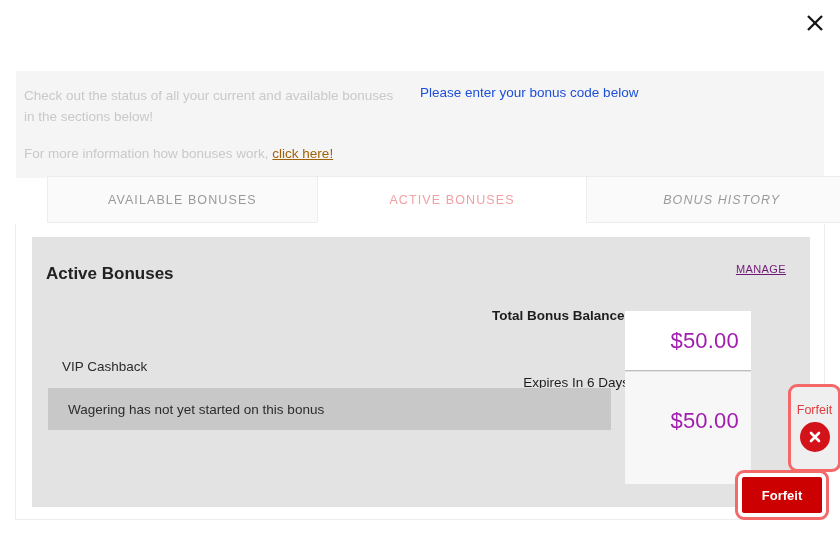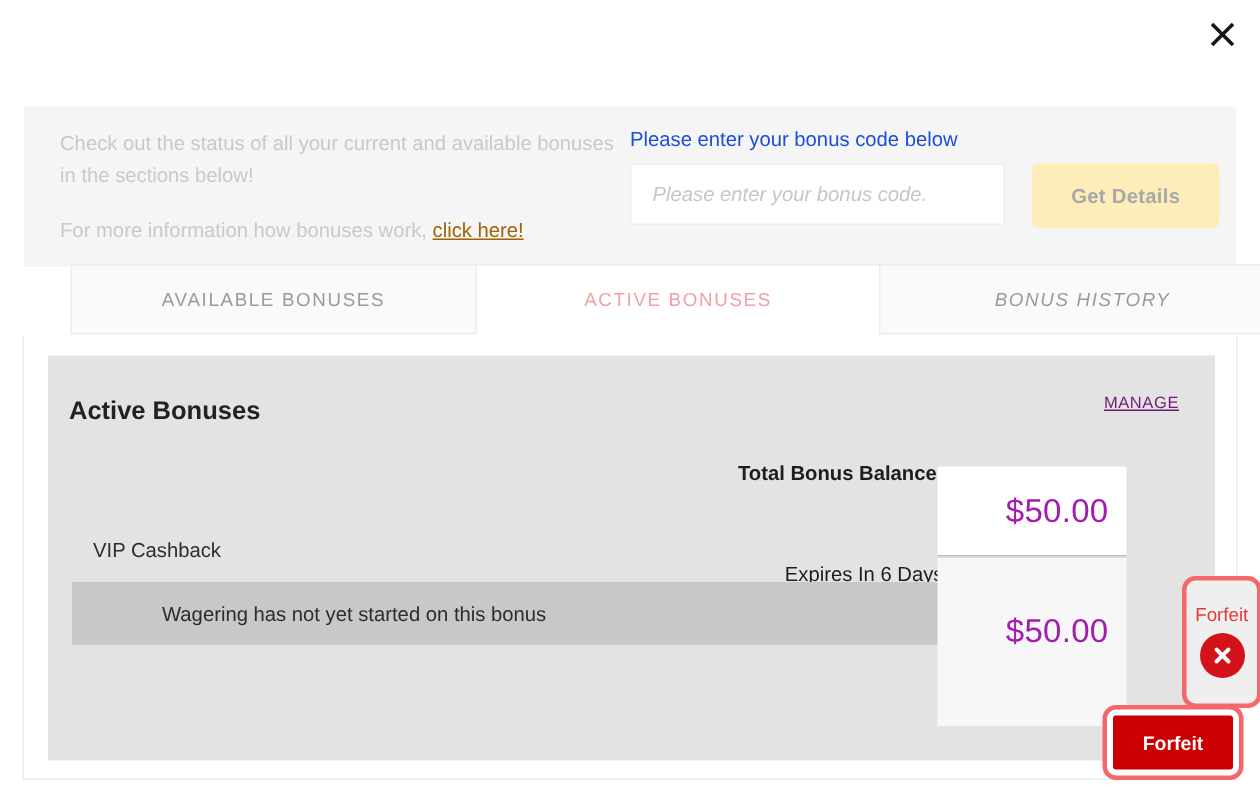--- a/index.html
+++ b/index.html
@@ -64,21 +64,21 @@
     left: 16px;
     top: 71px;
     width: 808px;
     height: 107px;
     background: #f5f5f5;
     box-sizing: border-box;
   }
 
   .info-text {
     position: absolute;
-    left: 24px;
+    left: 8px;
     top: 14px;
     width: 380px;
     font-size: 13.5px;
     line-height: 21px;
     color: #c9c9c9;
   }
   .info-text .para2 { display: block; margin-top: 16px; }
   .info-link {
     color: #a16207;
     text-decoration: underline;
@@ -239,21 +239,20 @@
 
   .wagering-bar {
     position: absolute;
     left: 16px;
     top: 151px;
     width: 563px;
     height: 42px;
     background: #c8c8c8;
     display: flex;
     align-items: center;
-    padding-left: 40px;
   }
   .wagering-text {
     margin-left: 20px;
     font-size: 13.5px;
     color: #2c2c2c;
   }
 
   .locked-row {
     position: absolute;
     left: 16px;
@@ -396,24 +395,20 @@
   </div>
 
   <div class="info-strip">
     <div class="info-text">
       <span>Check out the status of all your current and available bonuses in the sections below!</span>
       <span class="para2"><span>For more information how bonuses work, </span><a class="info-link" href="#">click here!</a></span>
     </div>
 
     <div class="code-block">
       <span class="code-label">Please enter your bonus code below</span>
-      <div class="code-row">
-        <input class="code-input" type="text" placeholder="Please enter your bonus code." style="">
-        <button class="get-details-btn">Get Details</button>
-      </div>
     </div>
   </div>
 
   <div class="tabs">
     <div class="tab">AVAILABLE BONUSES</div>
     <div class="tab active">ACTIVE BONUSES</div>
     <div class="tab">BONUS HISTORY</div>
   </div>
 
   <div class="card">

